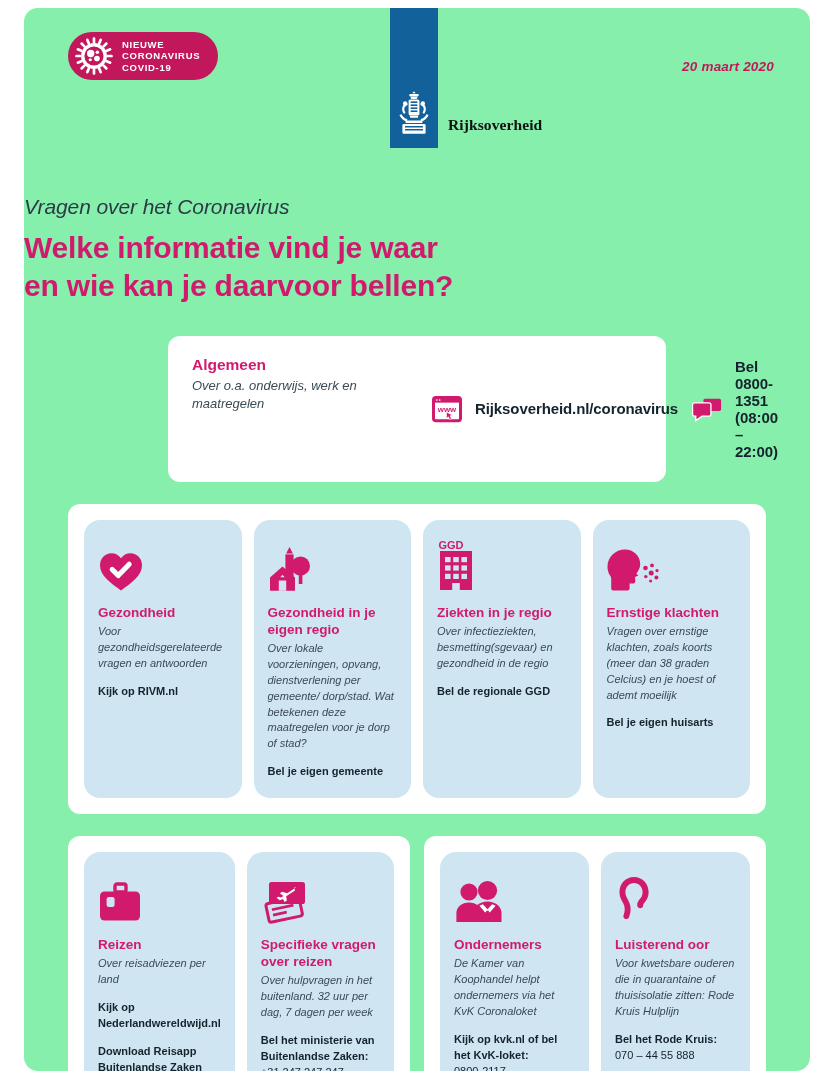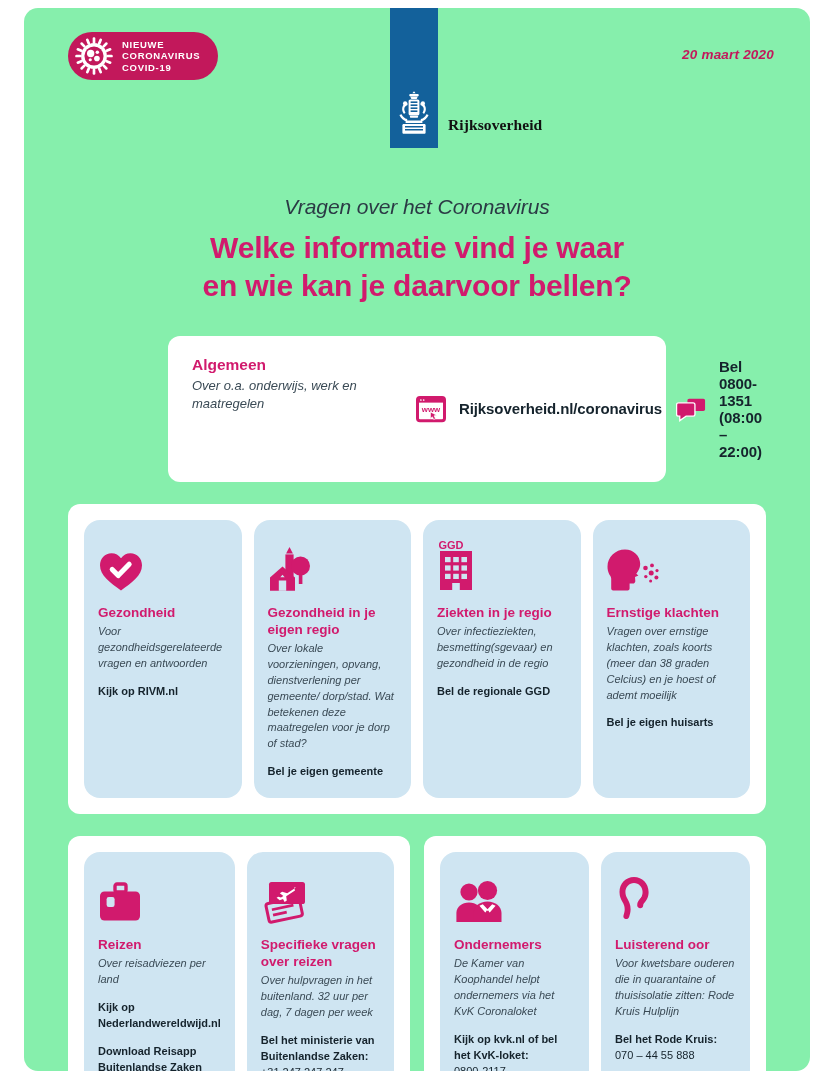--- a/index.html
+++ b/index.html
@@ -77,30 +77,30 @@
     top: 108px;
     font-family: "Liberation Serif", serif;
     font-size: 15.5px;
     font-weight: bold;
     color: #111;
     letter-spacing: 0.1px;
   }
   .date-stamp {
     position: absolute;
     right: 36px;
-    top: 39px;
+    top: 51px;
     color: #c2185b;
     font-size: 13.5px;
     font-style: italic;
     font-weight: bold;
     letter-spacing: 0.2px;
   }
 
   
-  .titles { text-align: center; margin-top: 22px; }
+  .titles { text-align: left; margin-top: 22px; }
   .kicker {
     font-size: 21px;
     font-style: italic;
     color: #2b3a45;
     letter-spacing: -0.1px;
   }
   .headline {
     margin-top: 10px;
     color: #d11a6d;
     font-size: 30px;
@@ -109,21 +109,21 @@
     letter-spacing: -0.2px;
   }
 
   
   .general-card {
     margin: 30px 144px 0 144px;
     background: #ffffff;
     border-radius: 12px;
     padding: 20px 24px 22px 24px;
     display: flex;
-    gap: 12px;
+    gap: 28px;
   }
   .general-left { width: 212px; flex: none; }
   .general-title {
     color: #d11a6d;
     font-size: 15.5px;
     font-weight: bold;
     margin-bottom: 3px;
   }
   .general-sub {
     font-size: 13px;

